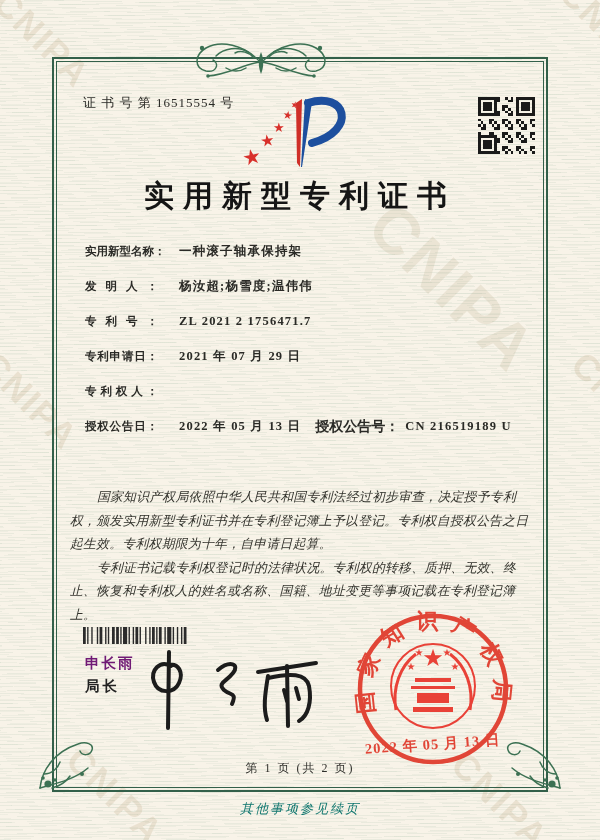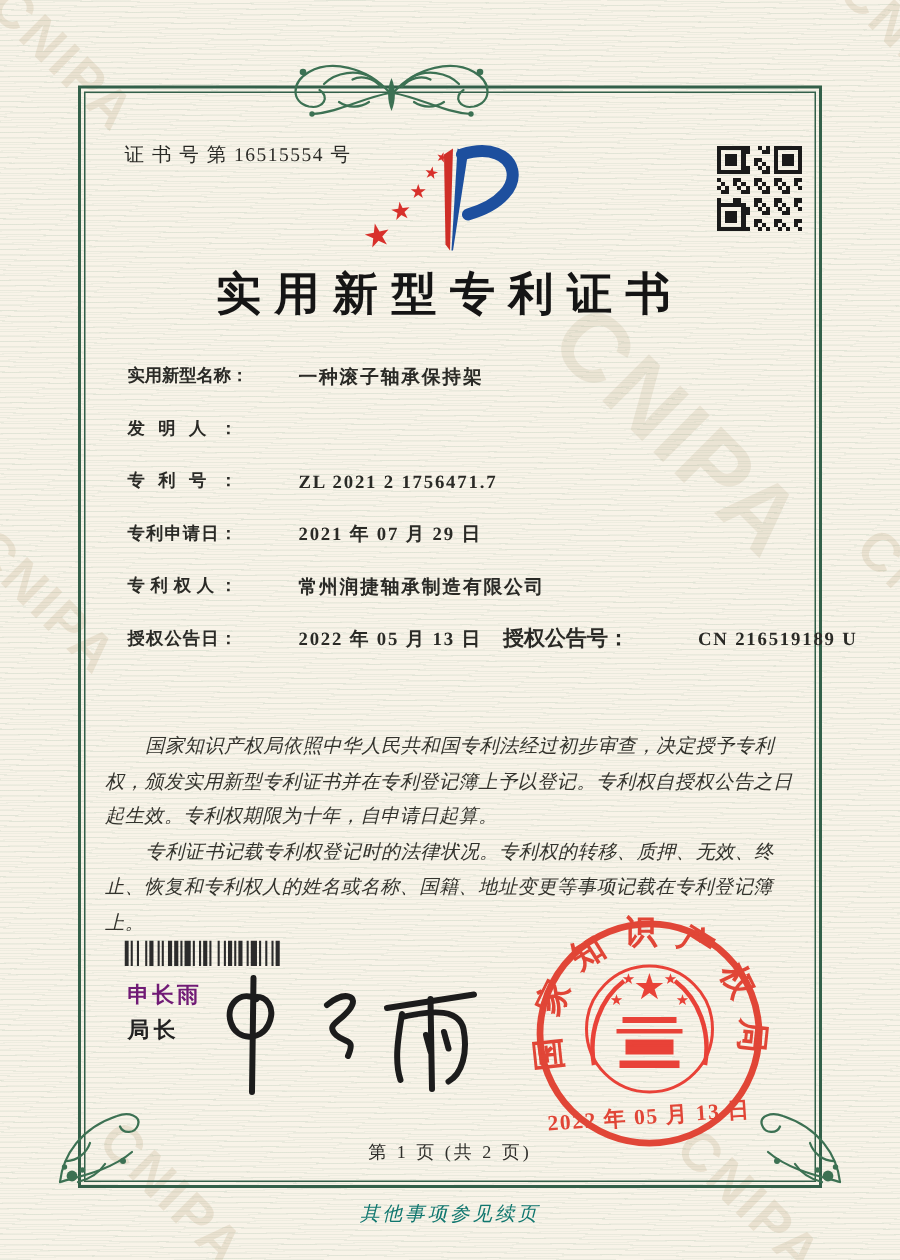--- a/index.html
+++ b/index.html
@@ -25,22 +25,22 @@
   .frame-inner{position:absolute;inset:2px;border:1px solid #33604a;}
   .content{position:absolute;inset:0;z-index:2;}
   .cert-no{position:absolute;left:83px;top:94px;font-size:13px;letter-spacing:1px;font-weight:500;}
   .logo{position:absolute;left:238px;top:90px;width:124px;height:80px;}
   .qr{position:absolute;left:478px;top:97px;width:57px;height:57px;}
   .title{position:absolute;left:0;top:176px;width:100%;text-align:center;
     font-size:30px;font-weight:700;letter-spacing:9px;color:#151515;}
   .fields{position:absolute;left:85px;top:243px;width:450px;font-size:12.5px;font-weight:600;}
   .frow{display:flex;height:35px;align-items:flex-start;line-height:17px;}
   .flabel{flex:none;width:73px;font-size:11.5px;text-align:justify;text-align-last:justify;
-    margin-right:1px;white-space:nowrap;}
-  .fvalue{letter-spacing:1.2px;white-space:nowrap;margin-left:40px;}
+    margin-right:21px;white-space:nowrap;}
+  .fvalue{letter-spacing:1.2px;white-space:nowrap;}
   .flabel2{flex:none;font-size:14px;margin-left:14px;margin-right:6px;}
   .paras{position:absolute;left:70px;top:486px;width:462px;font-size:12.8px;line-height:1.84;
     font-style:italic;color:#33332d;letter-spacing:.3px;}
   .paras p{margin:0;text-indent:2.1em;}
   .barcode{position:absolute;left:83px;top:627px;width:156px;height:17px;}
   .signer-title{position:absolute;left:85px;top:664px;font-family:"Liberation Sans",sans-serif;
     font-weight:700;font-size:14.5px;letter-spacing:3px;color:#222;margin-top:13px;}
   .signer-name{position:absolute;left:85px;top:654px;font-family:Liberation Serif, serif;
     font-weight:700;font-size:14.5px;letter-spacing:2px;color:#701a75;}
   .signature{position:absolute;left:138px;top:646px;width:200px;height:96px;z-index:3;}
@@ -334,32 +334,32 @@
 
   <div class="title">实用新型专利证书</div>
 
   <div class="fields">
     <div class="frow">
       <span class="flabel">实用新型名称：</span>
       <span class="fvalue">一种滚子轴承保持架</span>
     </div>
     <div class="frow">
       <span class="flabel">发明人：</span>
+      <span class="fvalue">杨汝超;杨雪度;温伟伟</span>
     </div>
     <div class="frow">
       <span class="flabel">专利号：</span>
       <span class="fvalue">ZL 2021 2 1756471.7</span>
     </div>
     <div class="frow">
       <span class="flabel">专利申请日：</span>
       <span class="fvalue">2021 年 07 月 29 日</span>
     </div>
     <div class="frow">
       <span class="flabel">专利权人：</span>
-      <span class="fvalue">常州润捷轴承制造有限公司</span>
     </div>
     <div class="frow">
       <span class="flabel">授权公告日：</span>
       <span class="fvalue">2022 年 05 月 13 日</span>
       <span class="flabel2">授权公告号：</span>
       <span class="fvalue">CN 216519189 U</span>
     </div>
   </div>
 
   <div class="paras">

